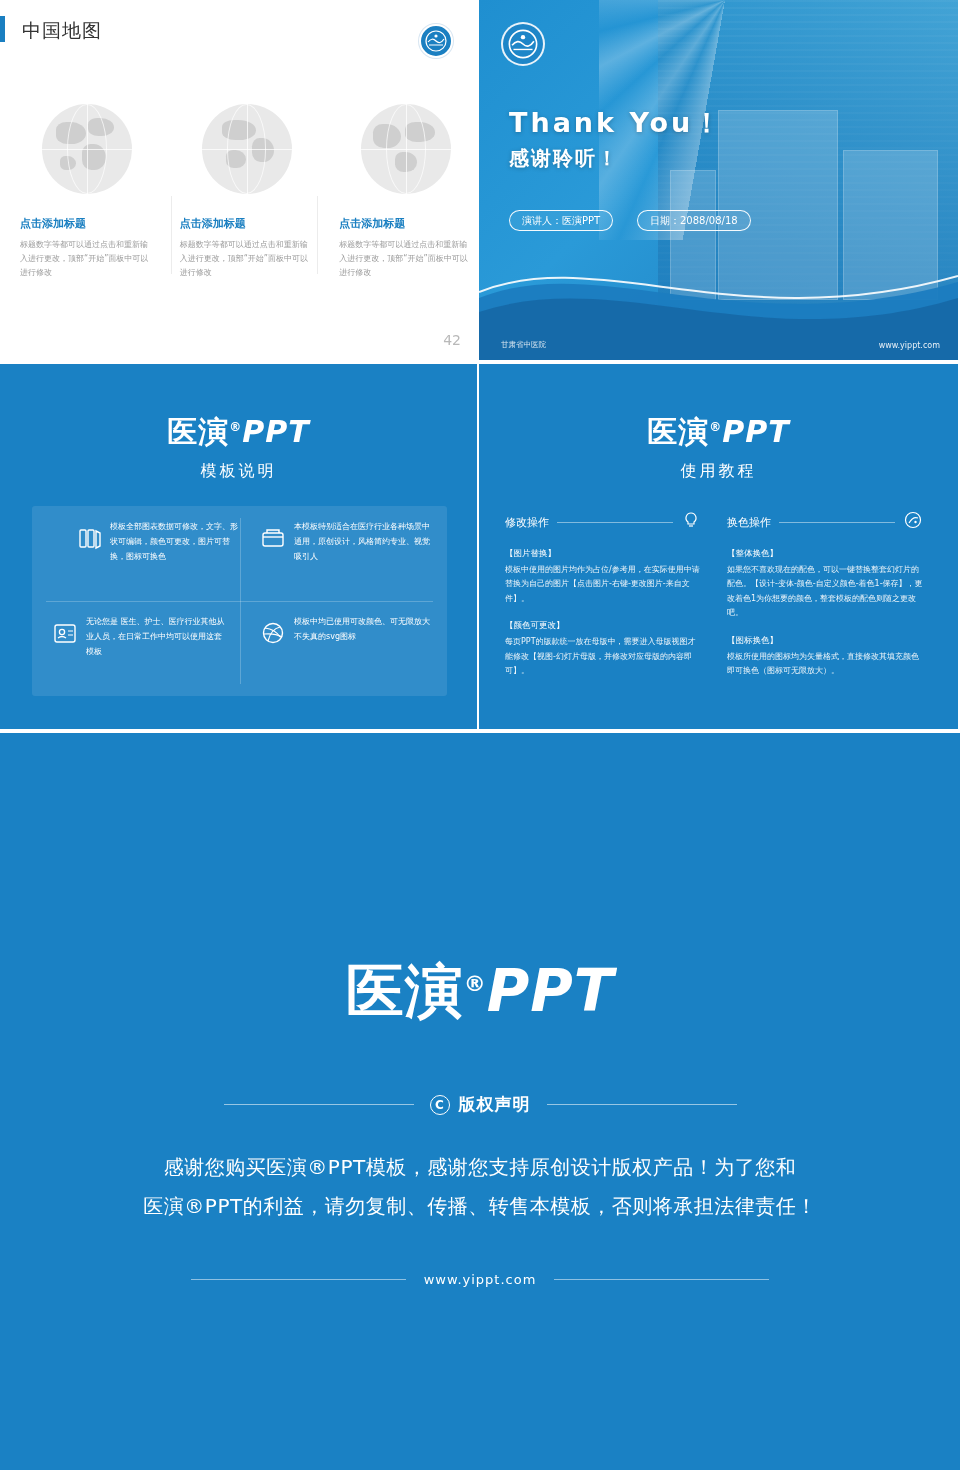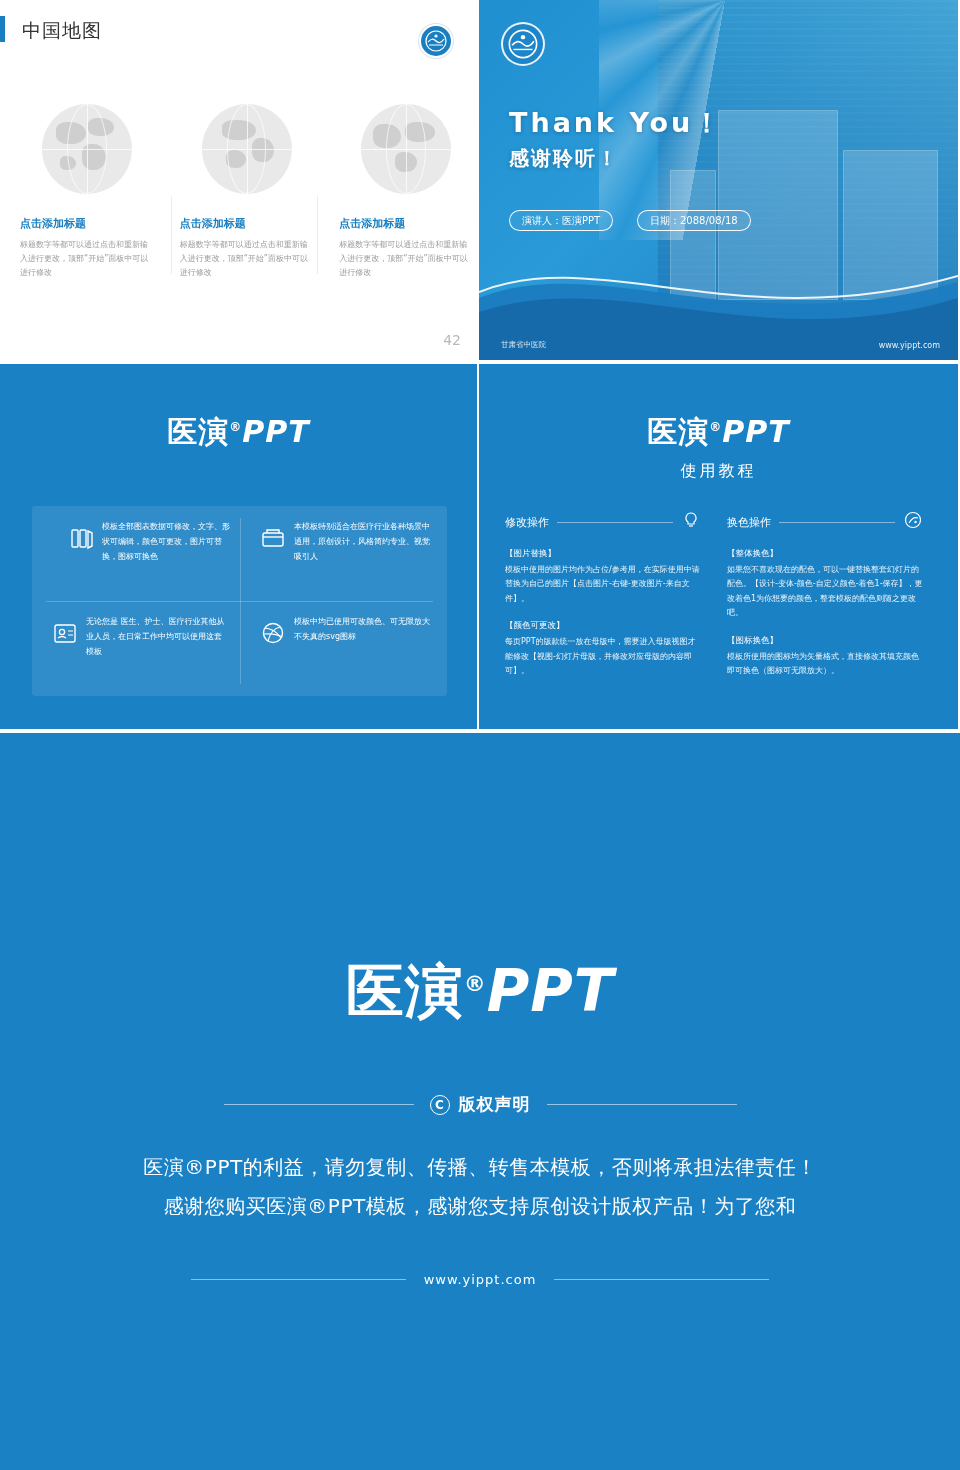--- a/index.html
+++ b/index.html
@@ -162,21 +162,21 @@
   }
   .panel .vline {
     position: absolute; left: 50%; top: 12px; width: 1px; height: 166px;
     background: rgba(255,255,255,.22);
   }
   .panel .hline {
     position: absolute; left: 14px; top: 50%; width: 387px; height: 1px;
     background: rgba(255,255,255,.22);
   }
   .cell { position: absolute; width: 207px; height: 95px; display: flex; padding: 14px 10px 0 12px; }
-  .cell.c1 { left: 4px; top: 0; padding-left: 24px; }
+  .cell.c1 { left: 12px; top: 0; padding-left: 24px; }
   .cell.c2 { left: 208px; top: 0; }
   .cell.c3 { left: 0; top: 95px; }
   .cell.c4 { left: 208px; top: 95px; }
   .cell .ico { width: 42px; flex: none; display: flex; align-items: flex-start; justify-content: center; padding-top: 4px; }
   .cell .txt { font-size: 8px; line-height: 1.85; color: #ffffff; }
 
   
   .tut-col { position: absolute; top: 146px; width: 196px; }
   .tut-col.l { left: 26px; }
   .tut-col.r { left: 248px; }
@@ -317,20 +317,21 @@
       <div class="ty-footR">www.yippt.com</div>
     </div>
   </div>
 
   <div class="row2">
 
     <div class="slide-blue left">
       <div class="brand">
         <span>医演</span><span class="sup">®</span><span class="ppt">PPT</span>
       </div>
+      <div class="brand-sub">模板说明</div>
 
       <div class="panel">
         <span class="vline"></span>
         <span class="hline"></span>
 
         <div class="cell c1">
           <div class="ico">
             <svg width="28" height="28" viewBox="0 0 28 28">
               <rect x="5" y="6" width="6" height="17" rx="1" fill="none" stroke="#ffffff" stroke-width="1.4"></rect>
               <rect x="13" y="6" width="6" height="17" rx="1" fill="none" stroke="#ffffff" stroke-width="1.4"></rect>
@@ -436,22 +437,22 @@
     <div class="r3-divider">
       <span class="line"></span>
       <span class="mid">
         <span class="copy">C</span>
         <span class="label">版权声明</span>
       </span>
       <span class="line"></span>
     </div>
 
     <div class="r3-text">
+      <div>感谢您购买医演®PPT模板，感谢您支持原创设计版权产品！为了您和</div>
       <div>医演®PPT的利益，请勿复制、传播、转售本模板，否则将承担法律责任！</div>
-      <div>感谢您购买医演®PPT模板，感谢您支持原创设计版权产品！为了您和</div>
     </div>
 
     <div class="r3-foot">
       <span class="line"></span>
       <span class="url">www.yippt.com</span>
       <span class="line"></span>
     </div>
   </div>
 
 </div>

